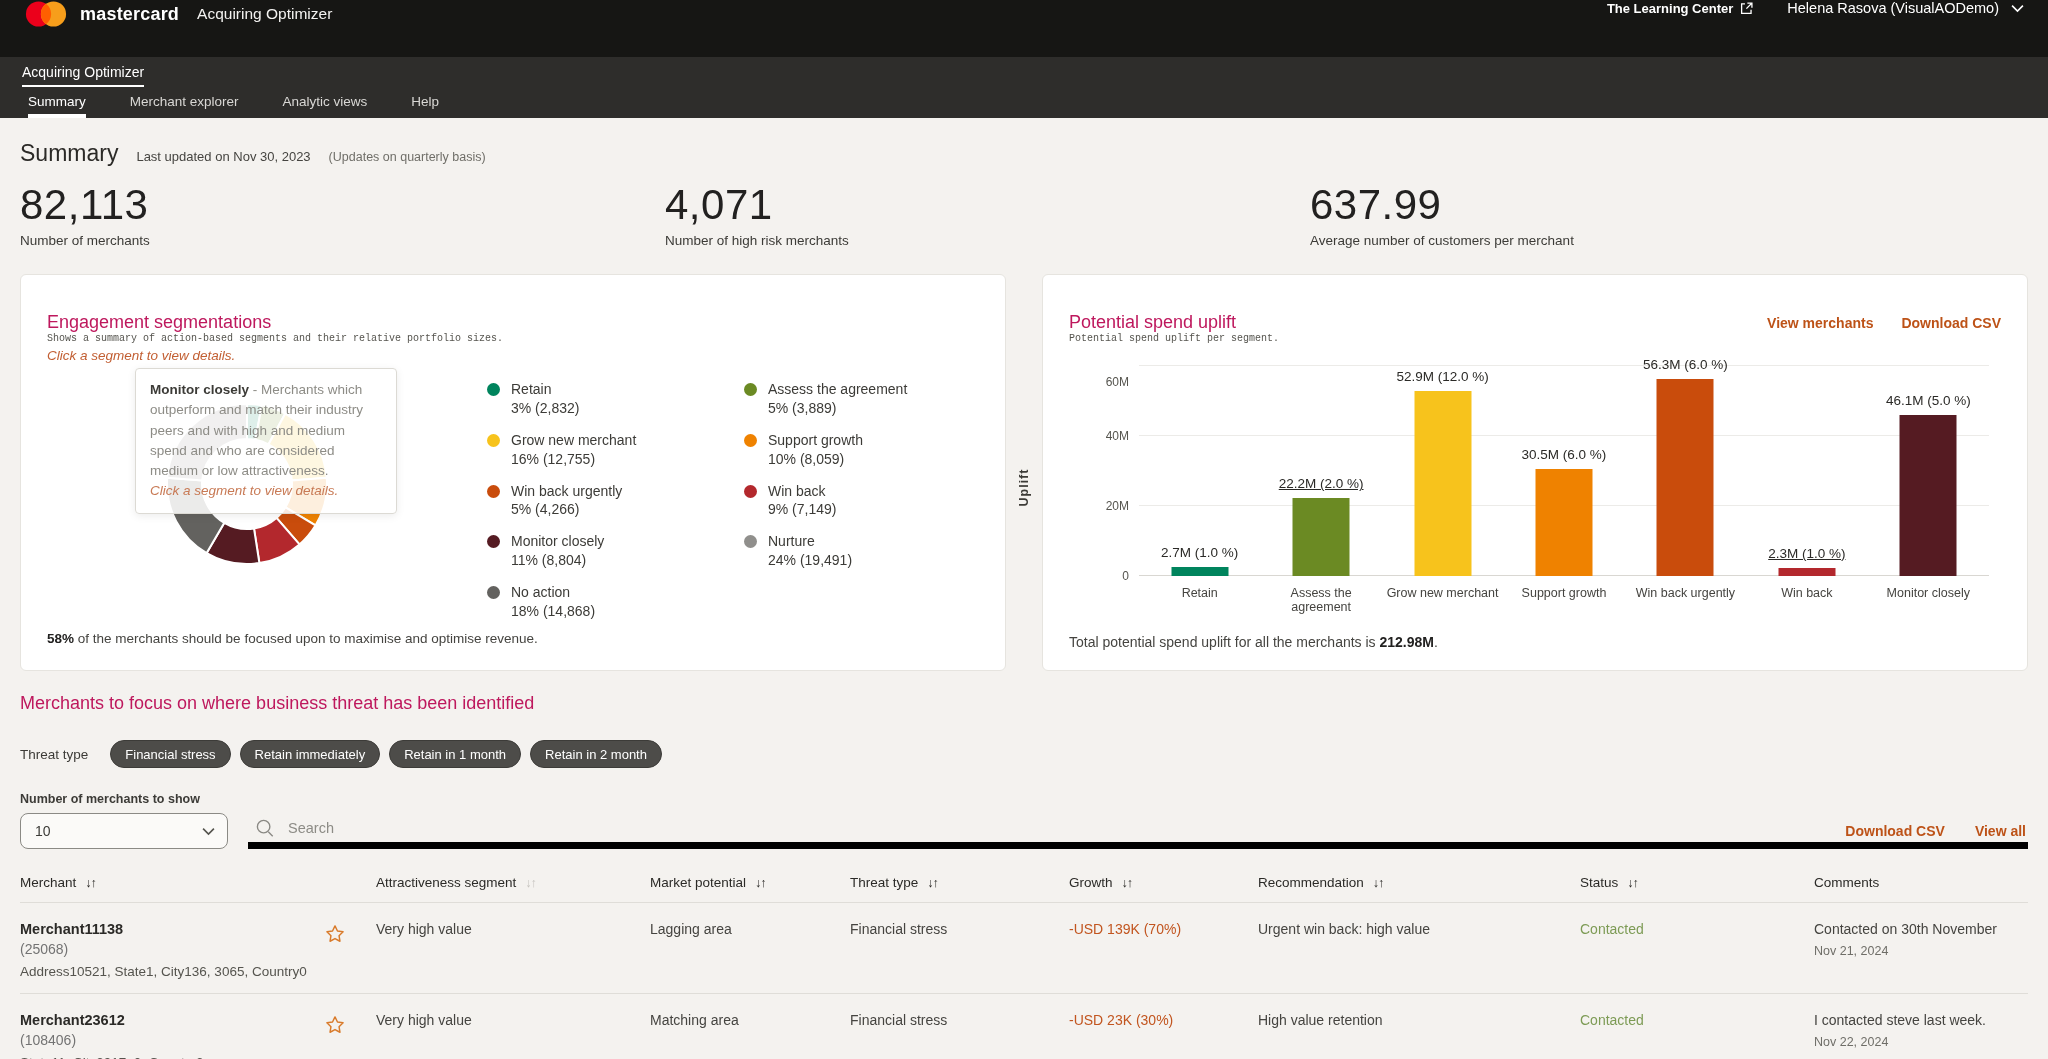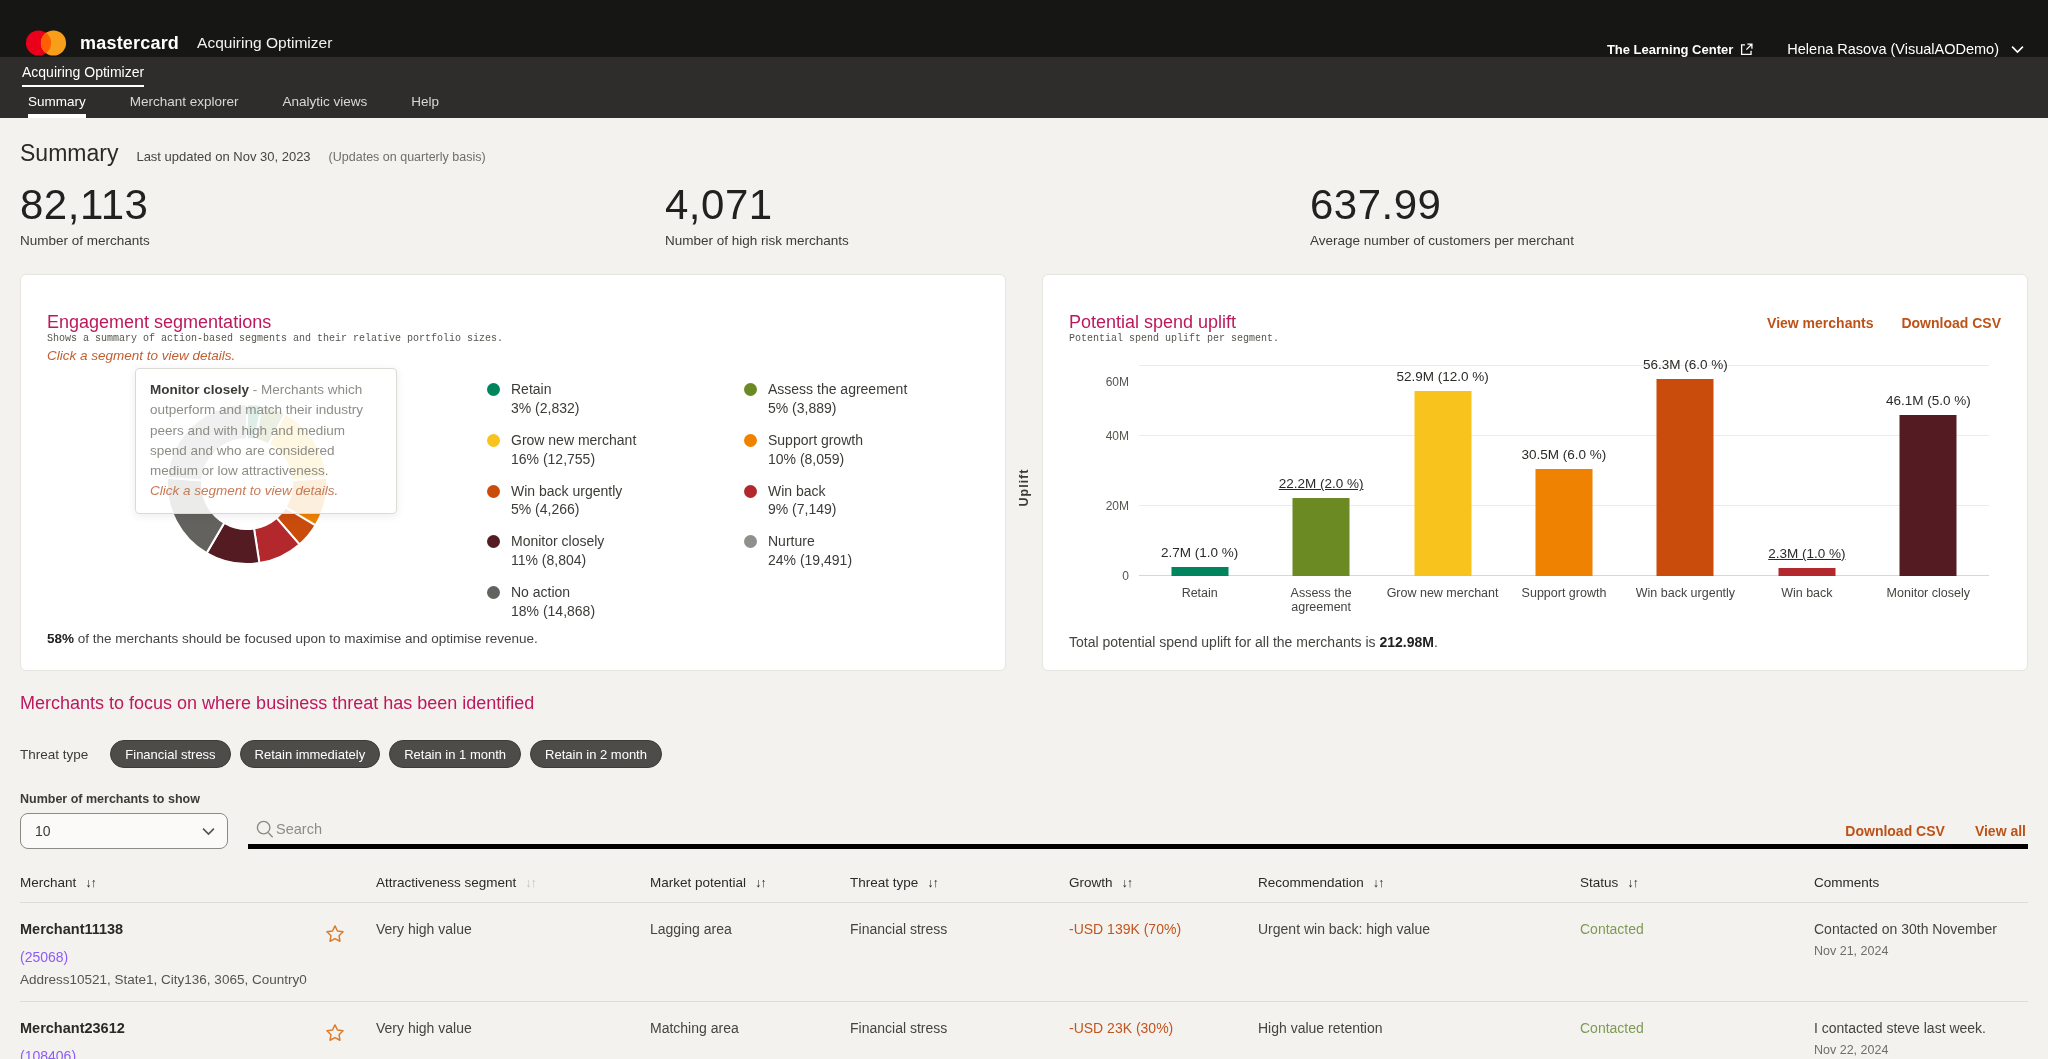--- a/index.html
+++ b/index.html
@@ -1,21 +1,21 @@
 <!DOCTYPE html>
 <html><head>
 <meta charset="utf-8">
 <style>
   * { margin:0; padding:0; box-sizing:border-box; }
   html,body { width:2048px; height:1059px; overflow:hidden; }
   body { font-family:"Liberation Sans","DejaVu Sans",sans-serif; background:#f4f2ef; color:#2b2a27; }
   .page { width:2048px; height:1059px; display:flex; flex-direction:column; }
 
   
-  .topbar { height:57px; background:#161614; display:flex; align-items:flex-end; justify-content:space-between; padding:0 24px; flex:0 0 auto; }
+  .topbar { height:57px; background:#161614; display:flex; align-items:flex-start; justify-content:space-between; padding:0 24px; flex:0 0 auto; }
   .brand-group { display:flex; align-items:center; gap:12px; }
   .brand-name { color:#fff; font-size:18px; font-weight:700; letter-spacing:.2px; }
   .app-title { color:#f3f2f0; font-size:15.5px; font-weight:400; margin-left:6px; }
   .topbar-right { display:flex; align-items:center; gap:34px; }
   .learning { display:flex; align-items:center; gap:7px; color:#fff; font-size:13px; font-weight:700; cursor:pointer; }
   .user { display:flex; align-items:center; gap:12px; color:#fff; font-size:14.5px; cursor:pointer; }
 
   
   .navbar { height:61px; background:#2e2d2b; padding:0 22px; flex:0 0 auto; display:flex; flex-direction:column; }
   .product-tab { align-self:flex-start; margin-top:7px; color:#fff; font-size:14px; padding-bottom:5px; border-bottom:2px solid #fff; cursor:pointer; }
@@ -79,37 +79,37 @@
 
   
   .threats { margin-top:22px; }
   .chips-row { margin-top:26px; display:flex; align-items:center; gap:14px; }
   .chips-label { font-size:13.5px; color:#3c3b37; margin-right:8px; }
   .chip { background:#4d4c49; color:#fff; border:1px solid #3c3b38; font-size:13px; height:28px; padding:0 14px; border-radius:14px; display:flex; align-items:center; cursor:pointer; font-family:inherit; }
   .chips { display:flex; gap:9px; }
   .controls { margin-top:24px; display:flex; align-items:flex-end; position:relative; }
   .count-label { font-size:12.5px; font-weight:700; color:#3c3b37; margin-bottom:7px; }
   .count-select { width:208px; height:36px; border:1px solid #8b8a85; border-radius:8px; display:flex; align-items:center; justify-content:space-between; padding:0 12px 0 14px; font-size:14px; color:#3c3b37; cursor:pointer; background:#fbfaf8; }
-  .search { flex:1; margin-left:20px; height:36px; display:flex; align-items:center; border-bottom:5px solid #000000; padding:0 6px; }
+  .search { flex:1; margin-left:20px; height:36px; display:flex; align-items:center; gap:12px; border-bottom:7px solid #000000; padding:0 6px; }
   .search input { border:none; outline:none; background:transparent; font-size:14.5px; color:#3c3b37; flex:1; font-family:inherit; }
   .search input::placeholder { color:#8d8c86; }
   .table-links { position:absolute; right:2px; bottom:10px; display:flex; gap:30px; background:transparent; }
 
   
   .table { margin-top:16px; }
   .trow, .thead { display:grid; grid-template-columns:300px 48px 270px 196px 215px 185px 318px 230px 1fr; column-gap:4px; }
   .thead { padding:10px 0 12px; font-size:13.5px; color:#2b2a27; }
   .th { display:flex; align-items:center; gap:9px; cursor:pointer; }
   .sort { font-size:12.5px; letter-spacing:-1px; color:#2b2a27; }
   .sort.light { color:#c7c5c0; }
   .trow { border-top:1px solid #dfddd8; padding:14px 0; min-height:80px; }
   .trow:last-child { border-bottom:1px solid #dfddd8; }
   .cell { font-size:14px; color:#454440; padding-top:4px; }
   .m-name { font-size:14.5px; font-weight:700; color:#2b2a27; }
-  .m-id { margin-top:12px; font-size:14px; color:#8b5cf6; }
+  .m-id { margin-top:4px; font-size:14px; color:#737373; }
   .m-addr { margin-top:7px; font-size:13.5px; color:#55544e; }
   .star-btn { background:none; border:none; cursor:pointer; padding:0; margin-top:2px; }
   .growth { color:#c2551f; }
   .status { color:#7d9b55; }
   .c-date { margin-top:7px; font-size:12.5px; color:#6f6e68; }
 </style>
 </head>
 <body>
 
 <div class="page">

